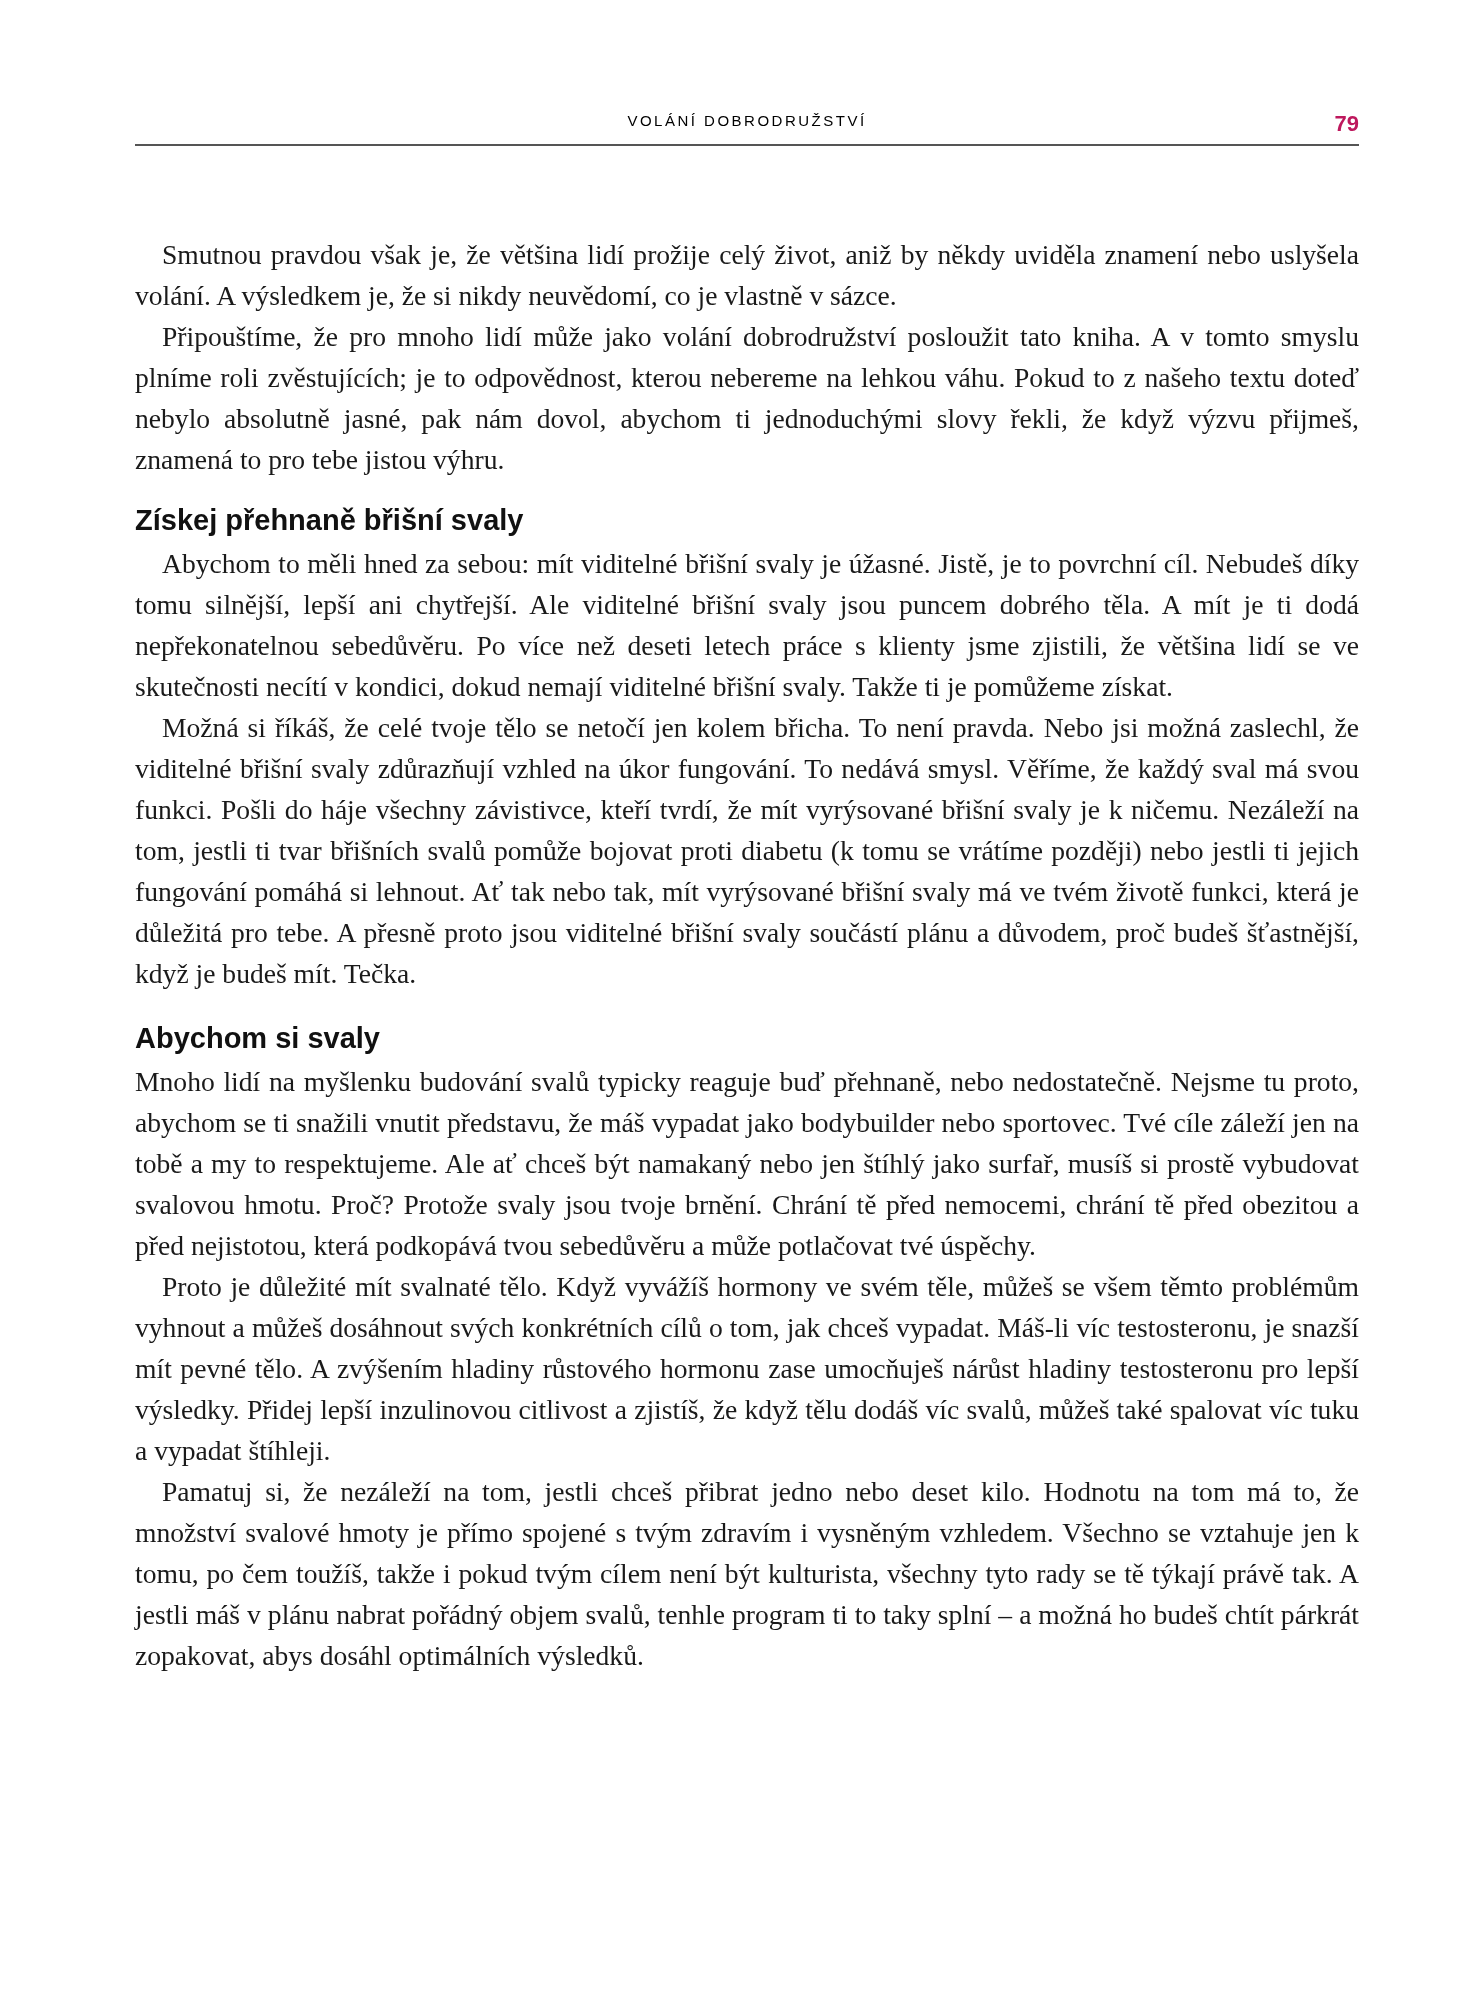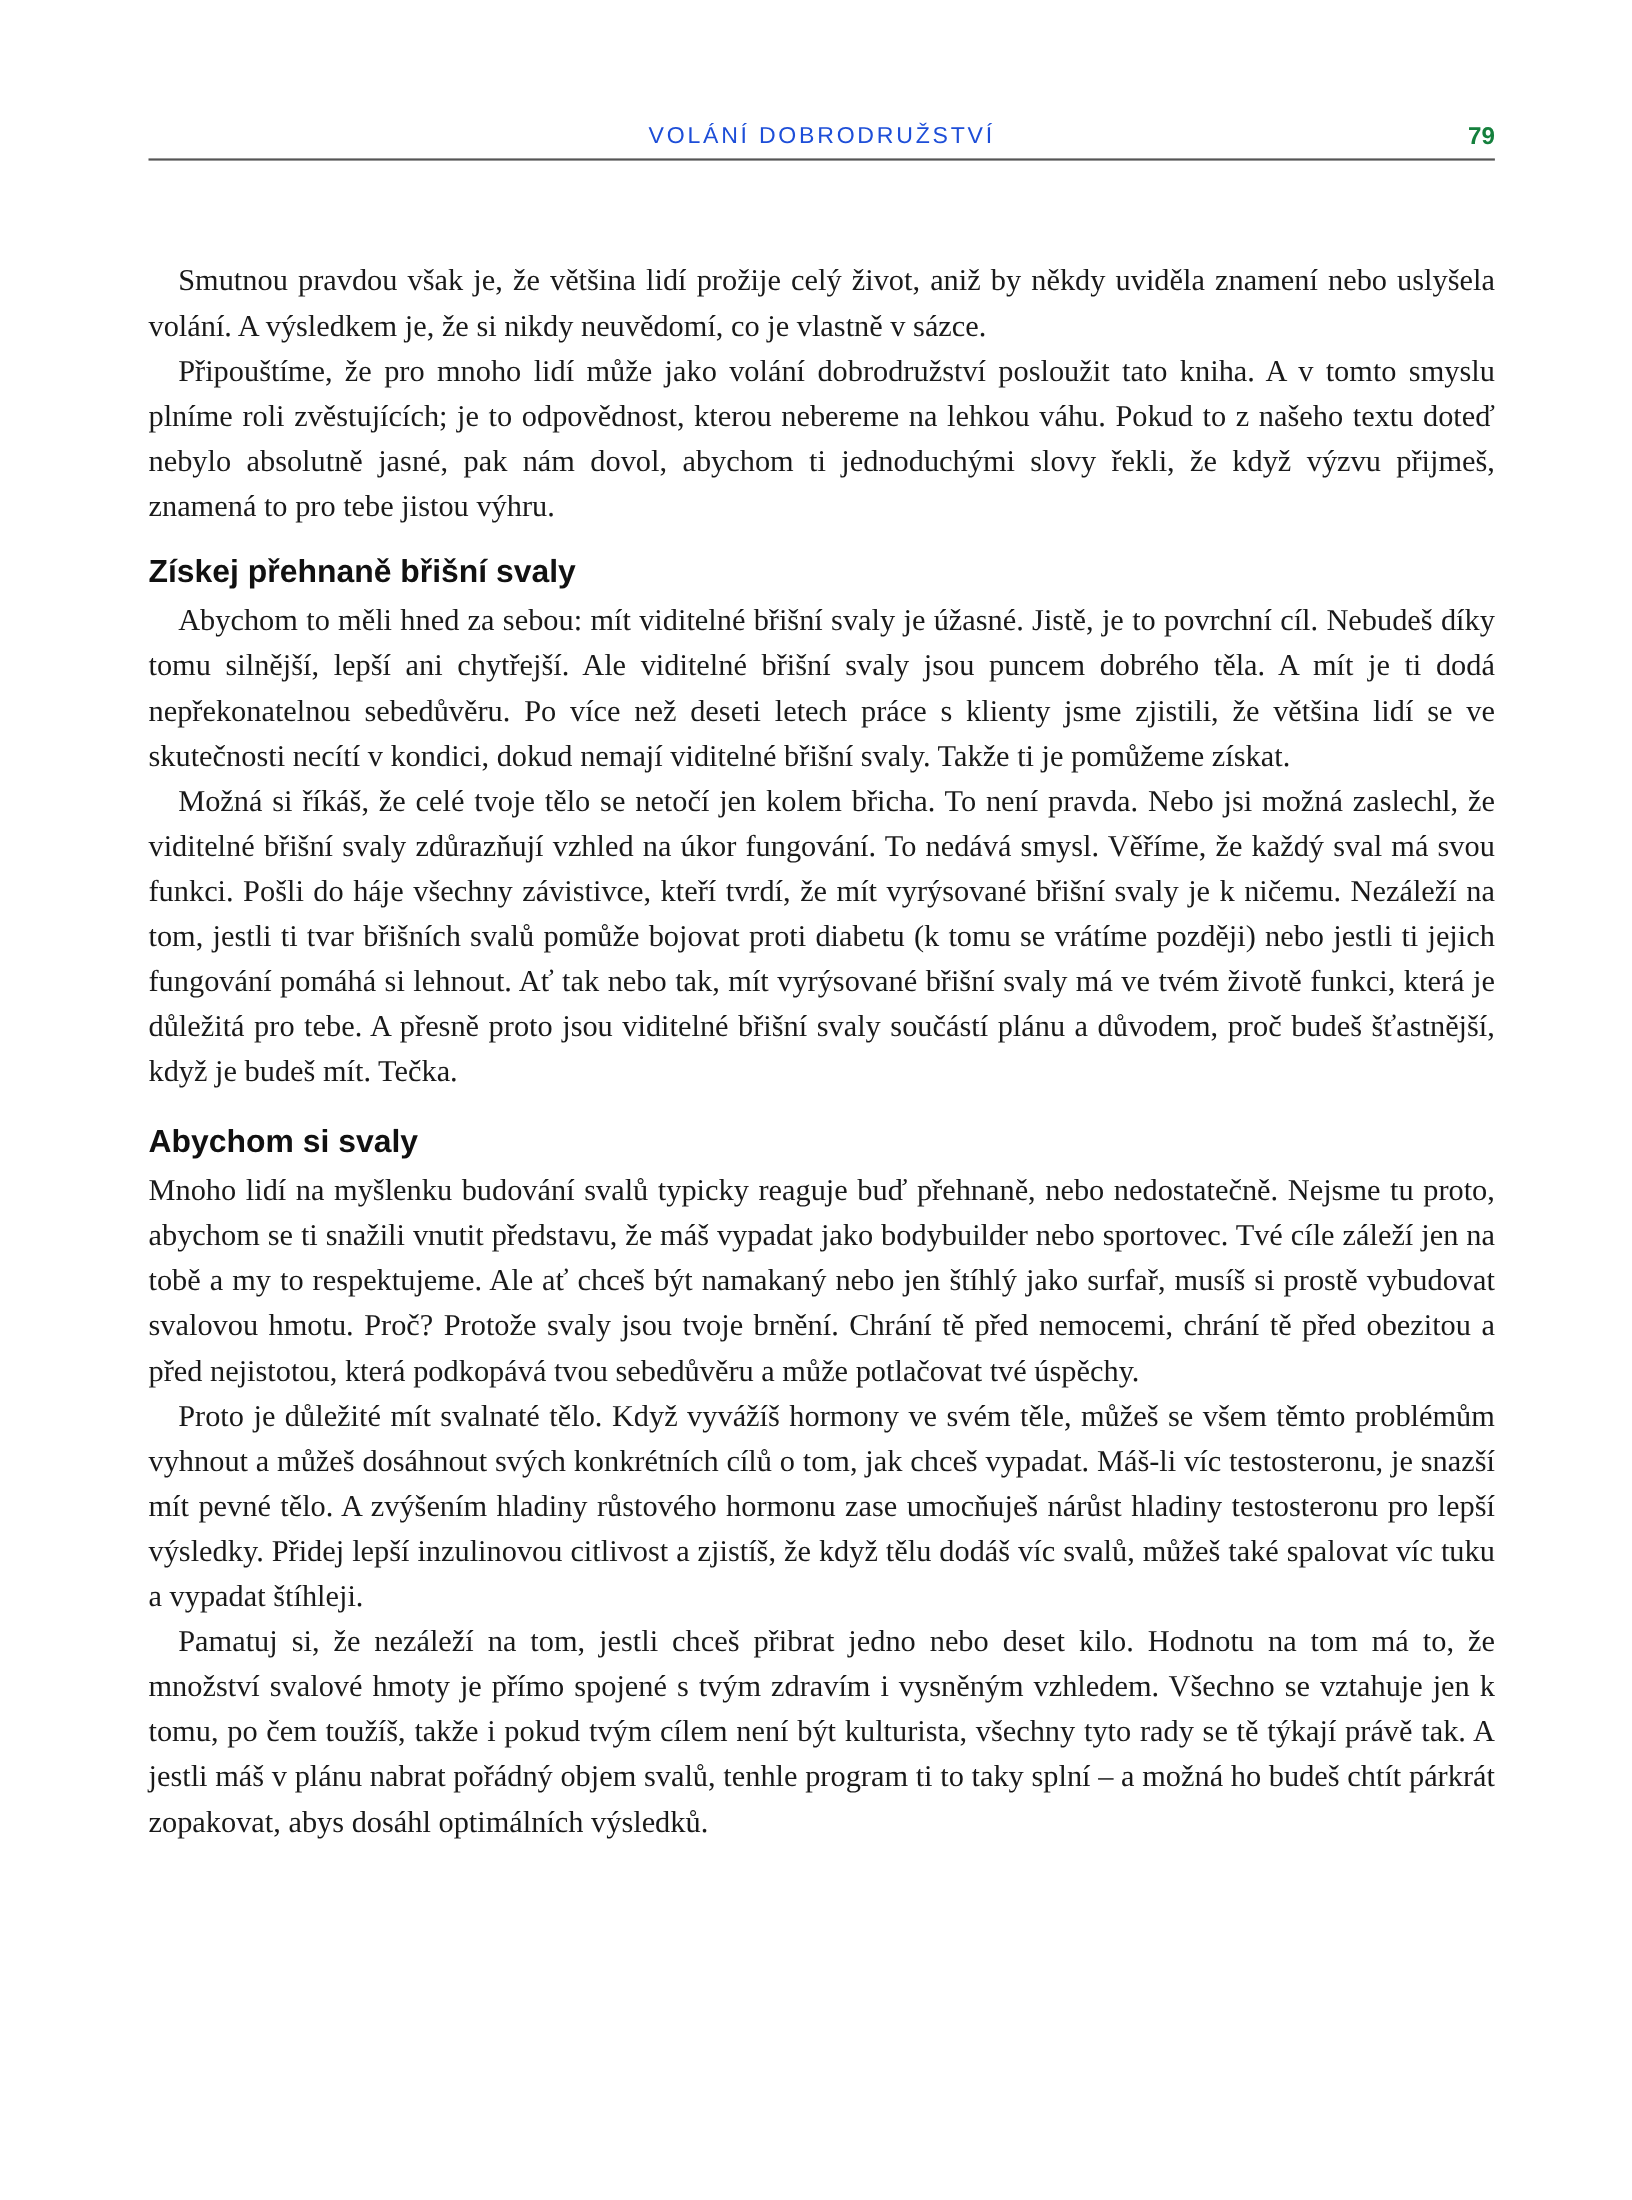--- a/index.html
+++ b/index.html
@@ -22,32 +22,32 @@
       height: 32px;
       border-bottom: 2px solid #555;
     }
     .running-title {
       position: absolute;
       left: 0;
       right: 0;
       top: 0;
       text-align: center;
       font-family: "Liberation Sans", sans-serif;
-      font-size: 21px;
+      font-size: 15px;
       letter-spacing: 2.5px;
-      color: #1d4ed8;
+      color: #000000;
     }
     .page-number {
       position: absolute;
       right: 0;
       top: -1px;
       font-family: "Liberation Sans", sans-serif;
       font-size: 22px;
       font-weight: bold;
-      color: #15803d;
+      color: #be185d;
       margin-left: 19px;
     }
     .content {
       position: absolute;
       left: 135px;
       top: 234px;
       width: 1224px;
       font-family: "Liberation Serif", serif;
       font-size: 27.6px;
       line-height: 41px;

